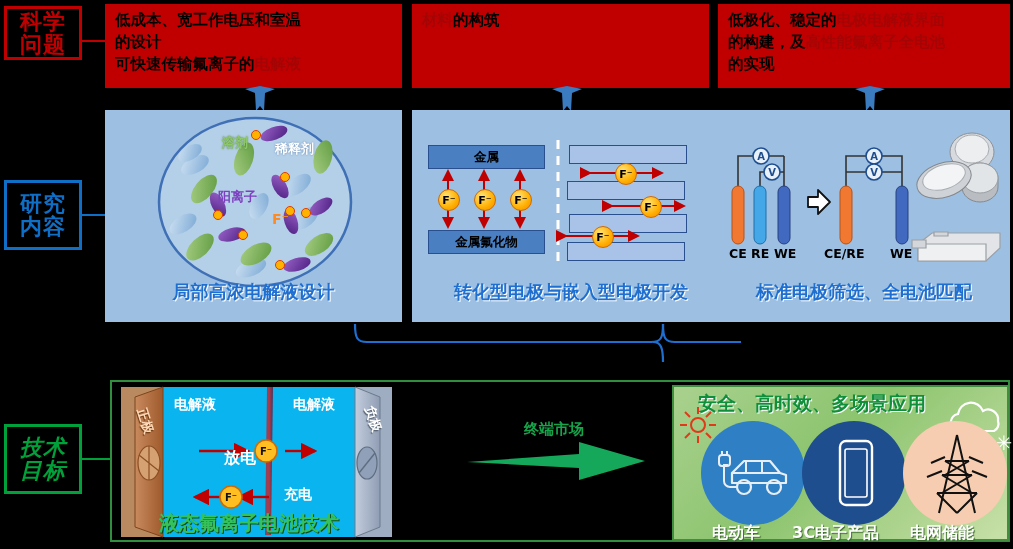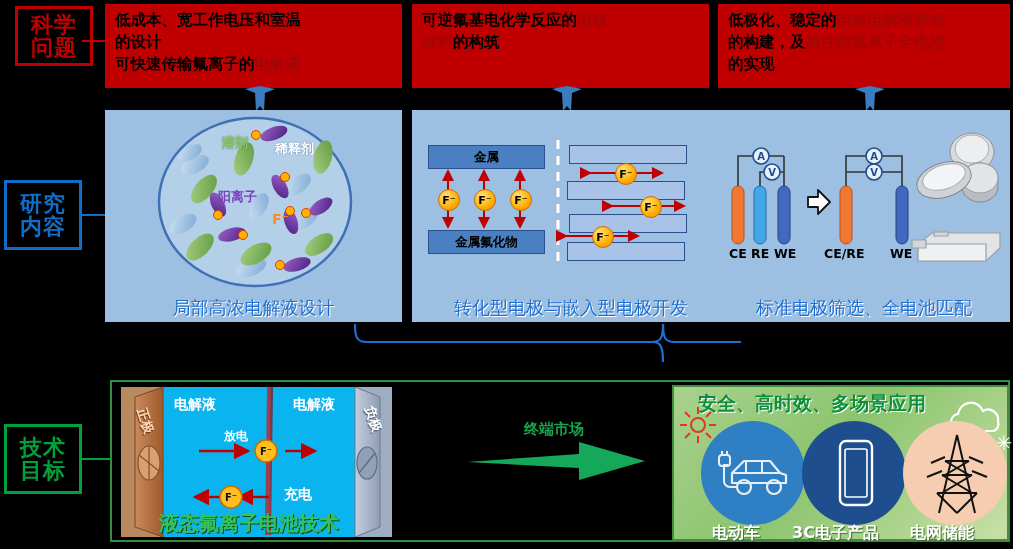--- a/index.html
+++ b/index.html
@@ -20,22 +20,22 @@
     font-weight:bold;font-size:15.5px;line-height:1.42;padding:5px 8px 4px 10px;}
   .redbox .redacted{color:#a50404;}
 
   
   .hline{background:#c00000;height:2px;}
   .hline-blue{background:#0f6fc6;height:2px;}
   .hline-green{background:#00a13a;height:2px;}
 
   
   .panel{box-sizing:border-box;background:#9dc0e2;position:absolute;}
-  .panel-cap{position:absolute;left:0;right:0;bottom:2px;text-align:center;
-    color:#1f6fd0;font-weight:normal;font-size:18px;letter-spacing:0px;
+  .panel-cap{position:absolute;left:0;right:0;bottom:18px;text-align:center;
+    color:#1f6fd0;font-weight:bold;font-size:18px;letter-spacing:0px;
     text-shadow:1px 1px 0 #ffffff;}
 
   
   .ell{position:absolute;border-radius:50%;}
   .dot{position:absolute;border-radius:50%;background:#ffb300;
        border:1.5px solid #e03a00;}
 
   .lbl{position:absolute;font-weight:bold;white-space:nowrap;}
 
   
@@ -52,51 +52,50 @@
 
   
   #tech-frame{box-sizing:border-box;border:2px solid #2f8f3e;background:#000;}
   .app-circle{position:absolute;border-radius:50%;}
 
   svg{display:block;overflow:visible;}
 </style>
 </head>
 <body>
 
-<div class="abs rail-label rail-red" style="left:4px;top:6px;width:78px;height:60px;font-size:22px;margin-left:11px;">
+<div class="abs rail-label rail-red" style="left:4px;top:6px;width:78px;height:54px;font-size:22px;">
   <span>科学</span>
   <span>问题</span>
 </div>
 <div class="abs hline" style="left:82px;top:40px;width:23px;"></div>
 
 <div class="abs rail-label rail-blue" style="left:4px;top:180px;width:78px;height:70px;font-size:22px;">
   <span>研究</span>
   <span>内容</span>
 </div>
 <div class="abs hline-blue" style="left:82px;top:214px;width:23px;"></div>
 
-<div class="abs rail-label rail-green" style="left:4px;top:424px;width:78px;height:70px;font-size:22px;">
+<div class="abs rail-label rail-green" style="left:4px;top:424px;width:78px;height:70px;font-size:22px;font-style:italic;">
   <span>技术</span>
   <span>目标</span>
 </div>
 <div class="abs hline-green" style="left:82px;top:458px;width:28px;"></div>
 
 <div class="abs redbox" style="left:105px;top:4px;width:297px;height:84px;">
   <div><span>低成本、宽工作电压和室温</span></div>
   <div><span>的设计</span></div>
   <div><span>可快速传输氟离子的</span><span class="redacted">电解液</span></div>
 </div>
 <div class="abs" style="left:243px;top:86px;">
   <svg width="34" height="26" viewBox="0 0 34 26">
       <path d="M2,3 L17,0 L32,3 L22,7 L21,25 L17,20 L13,25 L12,7 Z" fill="#3b7bbf"></path>
     </svg>
 </div>
 
 <div class="abs redbox" style="left:412px;top:4px;width:297px;height:84px;">
-  <div><span>可逆氟基电化学反应的</span><span class="redacted">电极</span></div>
   <div><span class="redacted">材料</span><span>的构筑</span></div>
 </div>
 <div class="abs" style="left:550px;top:86px;">
   <svg width="34" height="26" viewBox="0 0 34 26">
       <path d="M2,3 L17,0 L32,3 L22,7 L21,25 L17,20 L13,25 L12,7 Z" fill="#3b7bbf"></path>
     </svg>
 </div>
 
 <div class="abs redbox" style="left:718px;top:4px;width:292px;height:84px;">
   <div><span>低极化、稳定的</span><span class="redacted">电极电解液界面</span></div>
@@ -311,21 +310,21 @@
       </defs>
     <circle cx="151" cy="66" r="11" fill="#ffbe22" stroke="#d06a00" stroke-width="1.5"></circle>
     <text x="151" y="70" font-size="10" font-weight="bold" text-anchor="middle" fill="#111">F⁻</text>
     <circle cx="116" cy="112" r="11" fill="#ffbe22" stroke="#d06a00" stroke-width="1.5"></circle>
     <text x="116" y="116" font-size="10" font-weight="bold" text-anchor="middle" fill="#111">F⁻</text>
   </svg>
   <div class="lbl" style="left:20px;top:30px;font-size:13px;color:#ffd9b8;transform:rotate(72deg);text-shadow:1px 1px 1px #6b3a12;">正极</div>
   <div class="lbl" style="left:248px;top:28px;font-size:13px;color:#ffffff;transform:rotate(72deg);text-shadow:1px 1px 1px #54606f;">负极</div>
   <div class="lbl" style="left:62px;top:14px;font-size:14px;color:#ffffff;">电解液</div>
   <div class="lbl" style="left:181px;top:14px;font-size:14px;color:#ffffff;">电解液</div>
-  <div class="lbl" style="left:112px;top:46px;font-size:12px;color:#ffffff;">放电</div>
+  <div class="lbl" style="left:112px;top:66px;font-size:16px;color:#ffffff;">放电</div>
   <div class="lbl" style="left:172px;top:104px;font-size:14px;color:#ffffff;">充电</div>
   <div class="lbl" style="left:47px;top:128px;font-size:20px;color:#36c25a;text-shadow:1px 1px 0 #0b4d1c;">液态氟离子电池技术</div>
 
   <div class="lbl" style="left:412px;top:38px;font-size:15px;color:#17a34a;">终端市场</div>
   <svg class="abs" style="left:355px;top:58px;" width="180" height="42">
     <path d="M0,22 L112,14 L112,2 L178,21 L112,40 L112,28 Z" fill="#15a85a"></path>
   </svg>
 
   <div class="abs" style="left:560px;top:3px;width:337px;height:156px;
               background:linear-gradient(135deg,#a9d18e 0%,#8cc46e 45%,#c8e0a8 100%);

